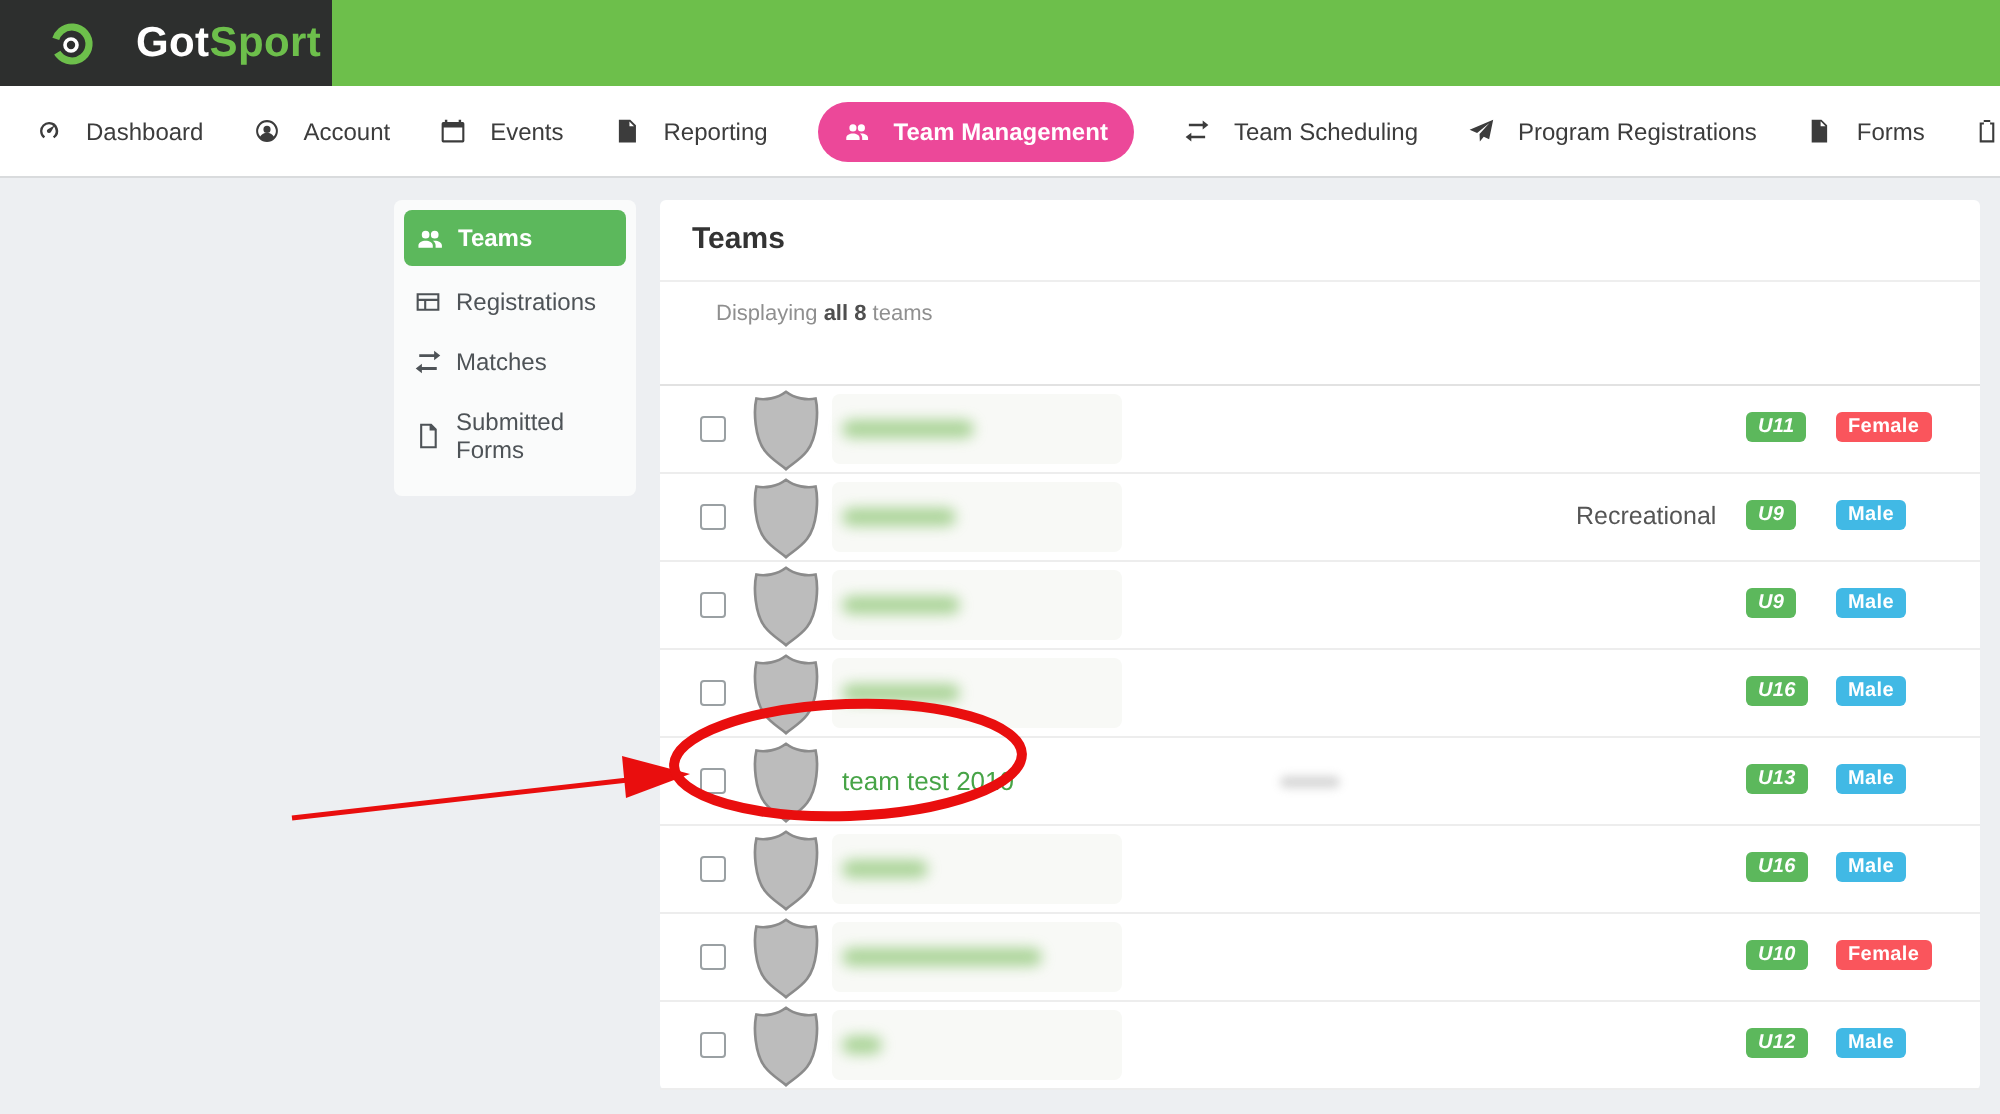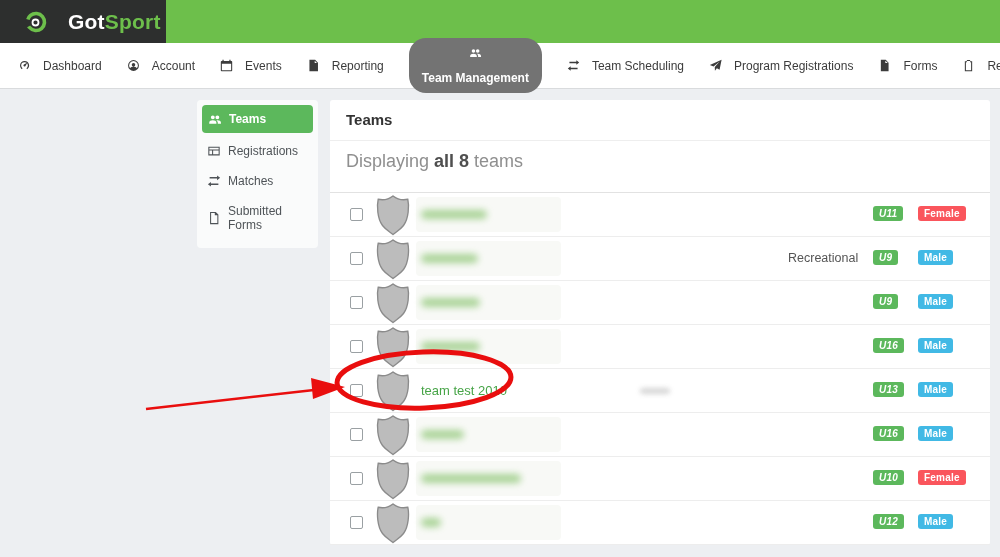--- a/index.html
+++ b/index.html
@@ -14,34 +14,34 @@
   .logo-text{font-size:21px;font-weight:bold;margin-left:20px;letter-spacing:.2px;}
   .logo-got{color:#ffffff;}
   .logo-sport{color:#6dbf4b;}
   
   .navbar{position:absolute;top:43px;left:0;width:1000px;height:46px;background:#fff;
     border-bottom:1px solid #d9dbdd;display:flex;align-items:center;gap:25px;
     padding-left:18px;box-sizing:border-box;}
   .nav-item{display:flex;align-items:center;gap:12px;font-size:12px;color:#3c3c3c;
     white-space:nowrap;cursor:pointer;}
   .nav-item svg{width:13px;height:13px;flex:none;}
-  .nav-item.active{background:#737373;color:#fff;padding:8px 13px;border-radius:17px;font-weight:bold;flex-direction:column;}
+  .nav-item.active{background:#ec4899;color:#fff;padding:8px 13px;border-radius:17px;font-weight:bold;}
   
   .sidebar{position:absolute;left:197px;top:100px;width:121px;background:#fafbfb;
     border-radius:4px;padding:5px 0 8px;box-sizing:border-box;}
   .side-item{display:flex;align-items:center;gap:7px;font-size:12px;color:#4e5357;
     padding:8px 10px;cursor:pointer;}
   .side-item svg{width:14px;height:14px;flex:none;}
   .side-item.active{background:#5cb85c;color:#fff;border-radius:4px;margin:0 5px 3px;
     padding:7px 6px;font-weight:bold;}
   
   .main{position:absolute;left:330px;top:100px;width:660px;height:445px;background:#fff;border-radius:3px;}
   .panel-title{position:absolute;left:16px;top:11px;font-size:15px;font-weight:bold;color:#333;}
   .title-divider{position:absolute;top:40px;left:0;right:0;border-top:1px solid #eeeeee;}
-  .displaying{position:absolute;left:16px;top:51px;font-size:18px;color:#8f8f8f;text-align:right;}
+  .displaying{position:absolute;left:28px;top:51px;font-size:11px;color:#8f8f8f;text-align:right;}
   .displaying b{color:#4f4f4f;}
   .thead{position:absolute;top:66px;left:0;right:0;height:26px;}
   .th{position:absolute;top:4px;font-size:12.5px;font-weight:bold;color:#454545;}
   .th-name{left:51px;}.th-coach{left:348px;}.th-level{left:458px;}.th-age{left:545px;}.th-gender{left:589px;}
   .thead-border{position:absolute;top:92px;left:0;right:0;border-top:1px solid #e2e2e2;}
   .rows{position:absolute;top:93px;left:0;right:0;}
   .row{position:relative;height:43px;border-bottom:1px solid #ededed;}
   .cb{appearance:none;-webkit-appearance:none;width:13px;height:13px;border:1.5px solid #9aa0a3;
     border-radius:2px;background:#fff;margin:0;cursor:pointer;display:inline-block;}
   .thead .cb{position:absolute;left:20px;top:4px;}

